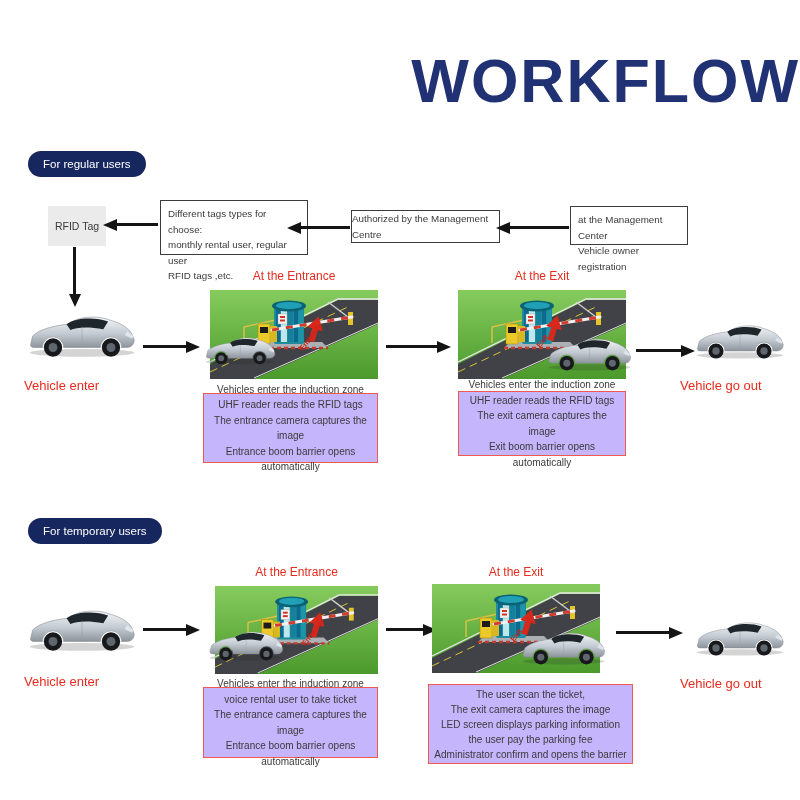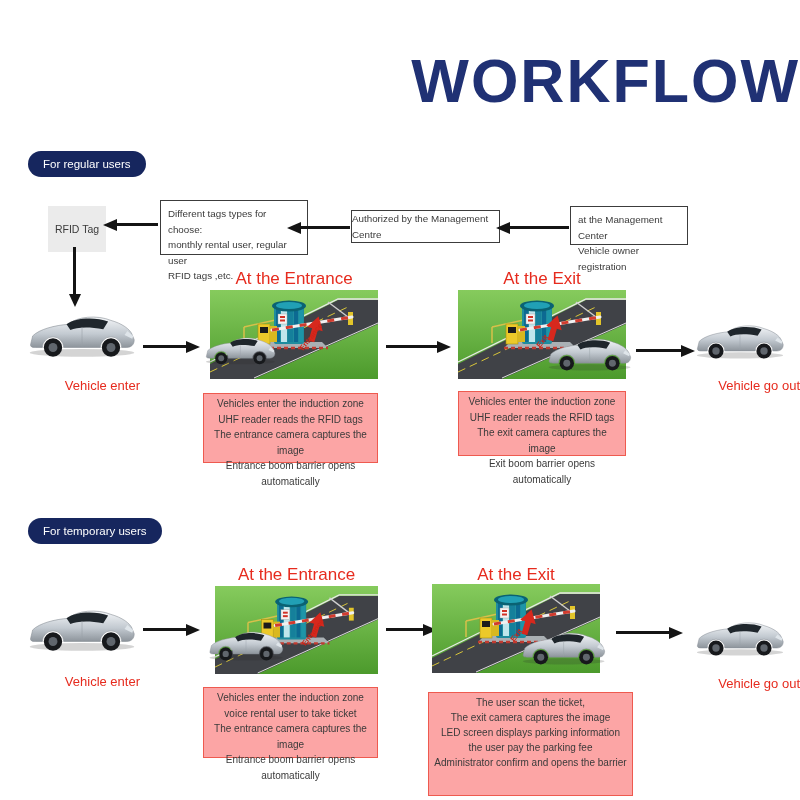--- a/index.html
+++ b/index.html
@@ -12,26 +12,26 @@
   .pill { position:absolute; height:26px; padding:1px 15px; display:inline-flex; align-items:center;
           background:#16265e; color:#fff; font-size:11.5px; border-radius:13px; }
 
   .graybox { position:absolute; background:#ebebeb; color:#3a3a3a; font-size:10.5px;
              display:flex; align-items:center; justify-content:center; }
   .blackbox { position:absolute; background:#fff; border:1.3px solid #3c3c3c; color:#3a3a3a;
               font-size:9.8px; line-height:15.5px; }
   .blackbox.pad { padding:5px 7px; }
   .blackbox.center { display:flex; align-items:center; justify-content:center; text-align:left; }
 
-  .redlabel { position:absolute; color:#e62b1e; text-align:center; font-size:17px; font-weight:500; }
-  .carlabel { position:absolute; color:#e62b1e; text-align:right; font-size:13px; font-weight:500; }
-
-  .redbox { position:absolute; background:#fca5a5; border:1.5px solid #ee5a4f; color:#3a3a3a;
+  .redlabel { position:absolute; color:#e62b1e; text-align:center; font-size:12px; font-weight:500; }
+  .carlabel { position:absolute; color:#e62b1e; text-align:left; font-size:13px; font-weight:500; }
+
+  .redbox { position:absolute; background:#c4b5fd; border:1.5px solid #ee5a4f; color:#3a3a3a;
             font-size:10px; line-height:15.5px; display:flex; flex-direction:column;
-            text-align:center; padding:2px 4px; }
+            justify-content:center; text-align:center; padding:2px 4px; }
 
   .arrow { position:absolute; background:#141414; height:3px; }
   .arrow.right::after { content:""; position:absolute; right:-13px; top:50%; transform:translateY(-50%);
             width:0; height:0; border-left:14px solid #141414;
             border-top:6px solid transparent; border-bottom:6px solid transparent; }
   .arrow.left::before { content:""; position:absolute; left:-13px; top:50%; transform:translateY(-50%);
             width:0; height:0; border-right:14px solid #141414;
             border-top:6px solid transparent; border-bottom:6px solid transparent; }
   .varrow { position:absolute; width:3px; background:#141414; }
   .varrow::after { content:""; position:absolute; bottom:-12px; left:50%; transform:translateX(-50%);
@@ -106,21 +106,21 @@
 </svg>
 
 <div id="canvas">
 
   <div class="title">WORKFLOW</div>
 
   <div class="pill" style="left:28px; top:151px;">
     <span>For regular users</span>
   </div>
 
-  <div class="graybox" style="left:48px; top:206px; width:58px; height:46px;">RFID Tag</div>
+  <div class="graybox" style="left:48px; top:206px; width:58px; height:40px;">RFID Tag</div>
 
   <div class="arrow left" style="left:116px; top:223px; width:42px;"></div>
 
   <div class="blackbox pad" style="left:160px; top:200px; width:148px; height:55px;">
     <div>Different tags types for choose:</div>
     <div>monthly rental user, regular user</div>
     <div>RFID tags ,etc.</div>
   </div>
 
   <div class="arrow left" style="left:300px; top:226px; width:50px;"></div>
@@ -222,21 +222,21 @@
     </svg>
   <div class="carlabel" style="left:680px; top:676px; width:120px;">Vehicle go out</div>
 
   <div class="redbox" style="left:203px; top:687px; width:175px; height:71px;">
     <div>Vehicles enter the induction zone</div>
     <div>voice rental user to take ticket</div>
     <div>The entrance camera captures the image</div>
     <div>Entrance boom barrier opens automatically</div>
   </div>
 
-  <div class="redbox" style="left:428px; top:684px; width:205px; height:104px; line-height:15px;margin-top:8px;">
+  <div class="redbox" style="left:428px; top:684px; width:205px; height:80px; line-height:15px;">
     <div>The user scan the ticket,</div>
     <div>The exit camera captures the image</div>
     <div>LED screen displays parking information</div>
     <div>the user pay the parking fee</div>
     <div>Administrator confirm  and opens the barrier</div>
   </div>
 
 </div>
 
 </body></html>

